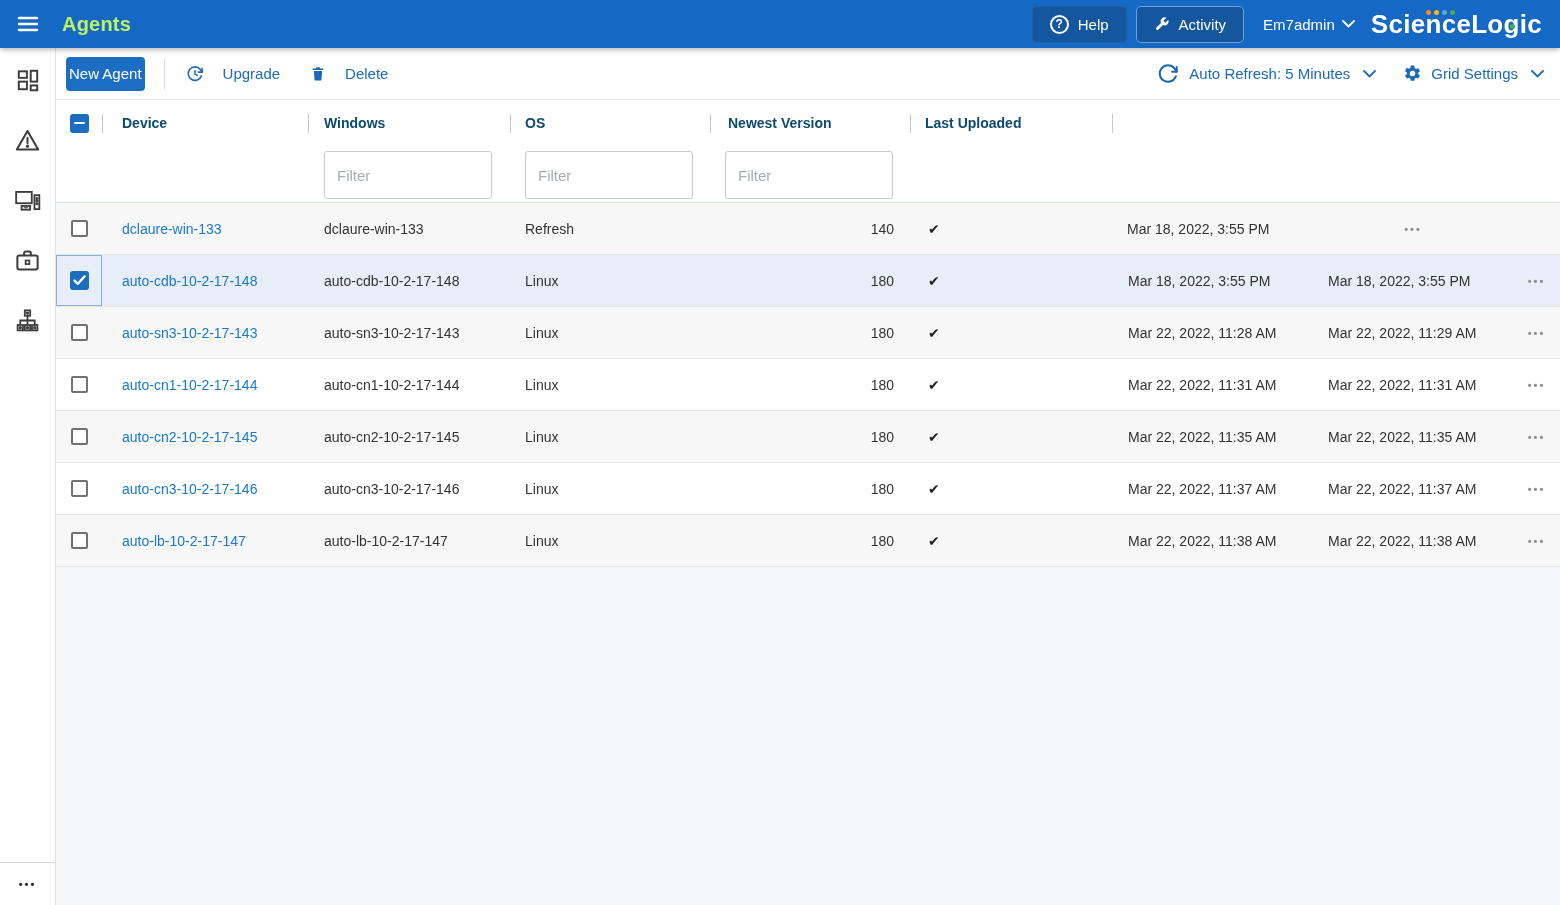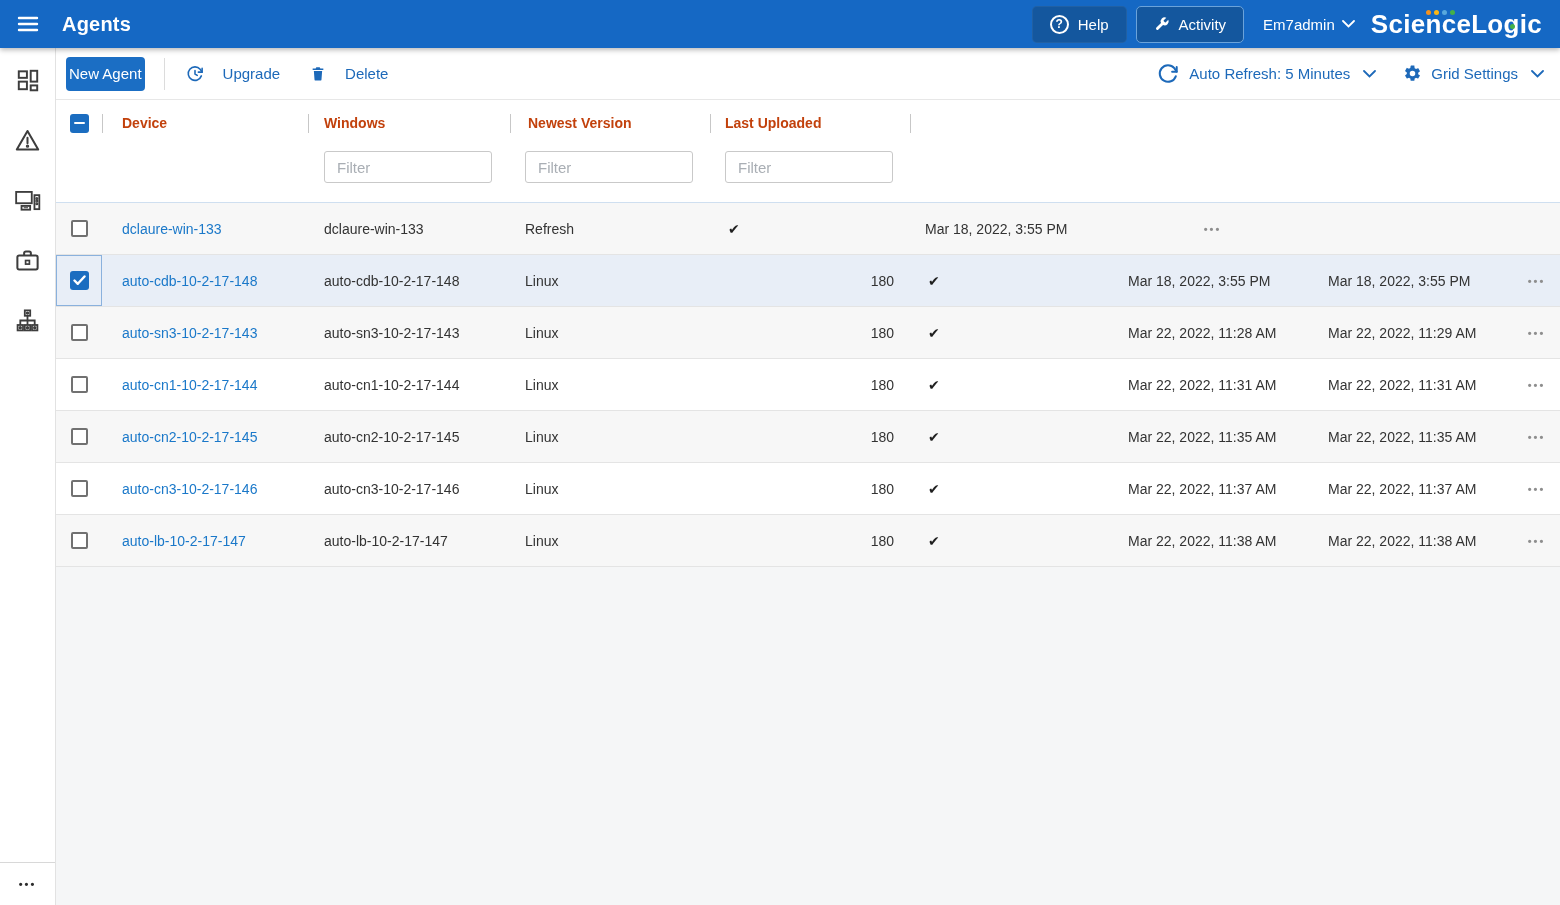--- a/index.html
+++ b/index.html
@@ -3,21 +3,21 @@
 <meta charset="utf-8">
 <style>
   * { box-sizing: border-box; margin: 0; padding: 0; }
   html,body { width:1560px; height:905px; overflow:hidden; background:#fff;
     font-family:"Liberation Sans","DejaVu Sans",sans-serif; }
 
   
   .topbar { height:48px; background:#1568c4; display:flex; align-items:center;
     position:relative; z-index:10; box-shadow:0 2px 5px rgba(0,0,0,.28); }
   .hamburger { width:56px; display:flex; justify-content:center; cursor:pointer; }
-  .page-title { color:#ffffff; font-size:20px; font-weight:700; margin-left:6px; letter-spacing:.2px; }
+  .page-title { color:#bef264; font-size:20px; font-weight:700; margin-left:6px; letter-spacing:.2px; }
   .topbar-spacer { flex:1; }
   .tb-btn { height:37px; border-radius:5px; background:#14579e; color:#fff;
     display:flex; align-items:center; gap:9px; padding:0 17px; font-size:15px;
     margin-right:9px; cursor:pointer; border:1px solid rgba(255,255,255,.06); }
   .tb-btn.activity { border:1px solid #6ba3da; }
   .help-circle { width:19px; height:19px; border:2px solid #fff; border-radius:50%;
     display:flex; align-items:center; justify-content:center; font-size:12px; font-weight:700; color:#fff; }
   .user-menu { display:flex; align-items:center; gap:7px; color:#fff; font-size:15px;
     margin:0 16px 0 10px; cursor:pointer; }
   .brand { position:relative; color:#fff; font-size:26px; font-weight:700;
@@ -52,26 +52,26 @@
   .toolbar-right .lbl { cursor:pointer; }
   .chev { margin-left:13px; cursor:pointer; display:flex; }
   .gear-wrap { margin-left:27px; margin-right:9px; display:flex; cursor:pointer; }
   .refresh-wrap { margin-right:10px; display:flex; cursor:pointer; }
 
   
   .grid { background:#fff; flex:none; }
   .grid-row { display:grid;
     grid-template-columns:46px 206px 202px 200px 200px 202px 201px 200px 1fr; }
   .hrow { height:46px; align-items:center; }
-  .hcell { font-size:14px; font-weight:700; color:#c2410c; position:relative;
+  .hcell { font-size:14px; font-weight:700; color:#0c4a6e; position:relative;
     height:100%; display:flex; align-items:center; }
   .hcell.sep::before { content:""; position:absolute; left:0; top:14px; height:19px;
     width:1px; background:#c7c7c7; }
   .frow { height:57px; border-bottom:1px solid #cfdff0; align-items:flex-start; }
-  .filter-input { width:168px; height:32px; border:1px solid #c9c9c9; border-radius:3px;
+  .filter-input { width:168px; height:48px; border:1px solid #c9c9c9; border-radius:3px;
     font-size:15px; color:#333; padding:0 12px; outline:none; margin-top:5px;
     font-family:inherit; }
   .filter-input::placeholder { color:#a9aeb4; }
 
   .trow { height:52px; border-bottom:1px solid #e4e4e4; align-items:center; background:#fff; }
   .trow.odd { background:#f7f7f7; }
   .trow.selected { background:#e8eef7; }
   .cell { font-size:14px; color:#333; display:flex; align-items:center; height:100%; }
   .cell-check { justify-content:center; }
   .trow.selected .cell-check { border:1px solid #8ab1dd; }
@@ -261,20 +261,21 @@
     <div class="grid">
 
       <div class="grid-row hrow">
         <div class="hcell cell-check" style="display:flex;justify-content:center;">
           <span class="cb indeterminate">
               <span class="minus"></span>
             </span>
         </div>
         <div class="hcell sep pl20">Device</div>
         <div class="hcell sep pl16">Windows</div>
+        <div class="hcell sep pl15">OS</div>
         <div class="hcell sep pl18">Newest Version</div>
         <div class="hcell sep pl15">Last Uploaded</div>
         <div class="hcell sep"></div>
       </div>
 
       <div class="grid-row frow">
         <div></div>
           <div></div>
         <div class="pl16"><input class="filter-input" placeholder="Filter" style=""></div>
         <div class="pl15"><input class="filter-input" placeholder="Filter" style=""></div>
@@ -290,20 +291,21 @@
     <div class="cell cell-check">
       <span class="cb">
         
       </span>
     </div>
     <div class="cell pl20">
               <a class="device-link">dclaure-win-133</a>
             </div>
     <div class="cell pl16">dclaure-win-133</div>
     <div class="cell pl15">Refresh</div>
+    <div class="cell cell-version">140</div>
     <div class="cell pl18">
               <span class="check-glyph">✔</span>
             </div>
     <div class="cell pl15">Mar 18, 2022, 3:55 PM</div>
     <div class="cell cell-actions">•••</div>
   </div>
 
   <div class="grid-row trow selected">
     <div class="cell cell-check">
       <span class="cb checked">

